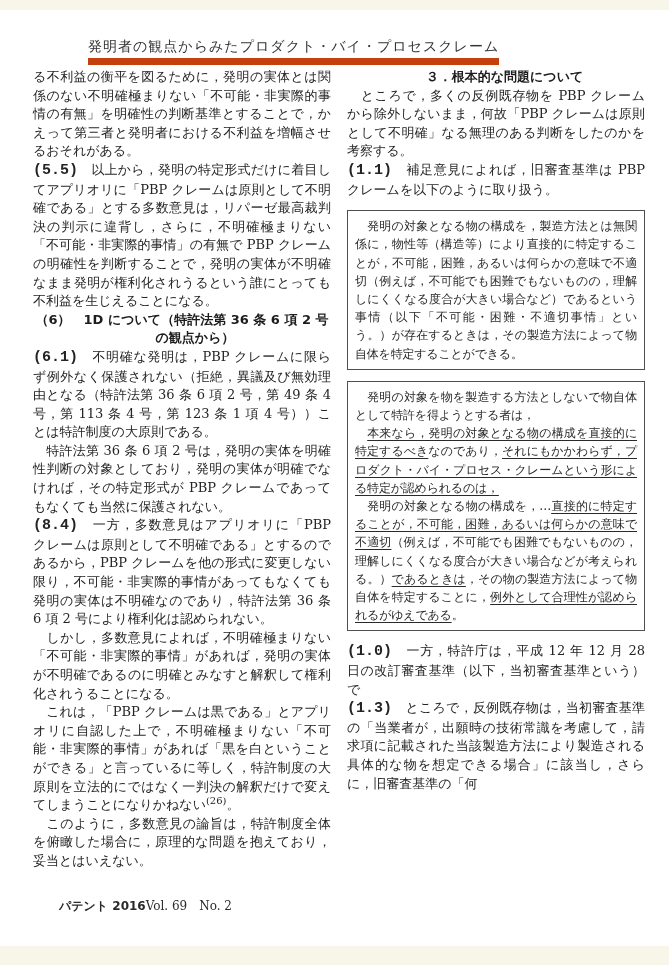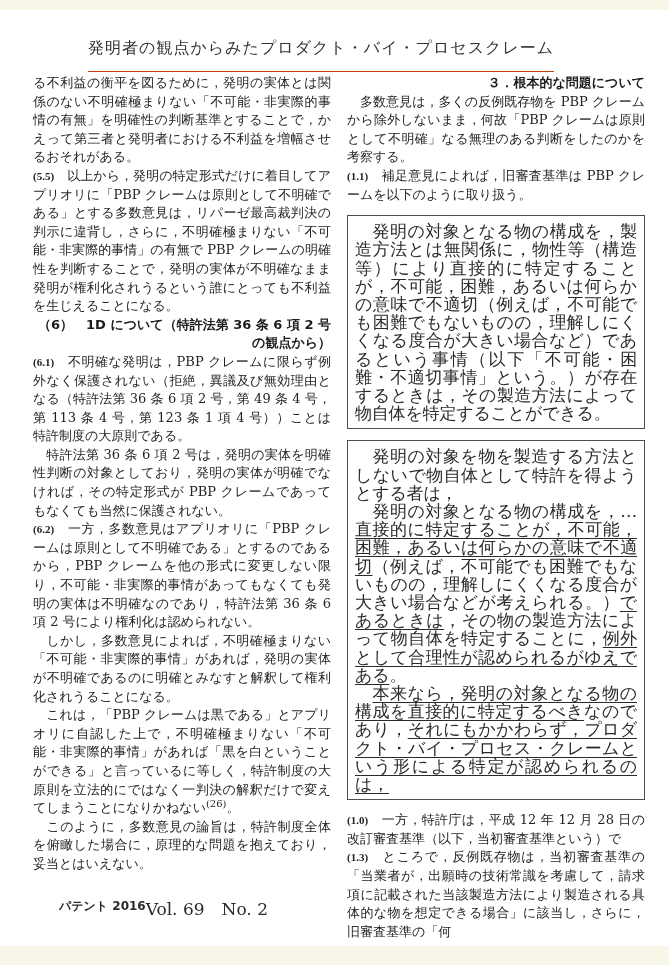--- a/index.html
+++ b/index.html
@@ -11,107 +11,107 @@
     color: #242424;
     font-family: "DejaVu Serif", "Liberation Serif", serif;
     overflow: hidden;
   }
   .edge { position: absolute; left: 0; width: 669px; background: #f8f5e9; }
   .edge-top { top: 0; height: 10px; }
   .edge-bottom { top: 946px; height: 19px; }
 
   .running-head {
     position: absolute; left: 88px; top: 38px;
-    font-size: 16px; letter-spacing: 1px; color: #333;
-    padding-bottom: 12px; border-bottom: 1px solid #c2410c;
+    font-size: 14px; letter-spacing: 1px; color: #333;
+    padding-bottom: 2px; border-bottom: 7px solid #c2410c;
     white-space: nowrap;
   }
 
   .cols {
-    position: absolute; left: 33px; top: 74px;
+    position: absolute; left: 33px; top: 68px;
     width: 612px; display: flex; gap: 16px;
   }
   .col { width: 298px; font-size: 13px; line-height: 18.6px; text-align: justify; }
 
   p.para { margin: 0; }
   .seg { }
   .b {
-    font-family: Liberation Serif, serif;
-    font-weight: bold; font-size: 11px;
+    font-family: Liberation Mono, monospace;
+    font-weight: bold; font-size: 15px;
   }
   .u { text-decoration: underline; text-underline-offset: 3px; }
   sup.fn { font-size: 10px; line-height: 0; vertical-align: super; }
 
   h3.chapter, h4.sec {
     margin: 0; font-weight: bold;
     font-family: "DejaVu Sans", "Liberation Sans", sans-serif;
     font-size: 13px; line-height: 18.6px; color: #1c1c1c;
-    text-align: right;
+    text-align: center;
   }
   h3.chapter { padding-left: 17px; }
   .h-hang { padding-left: 26px; text-indent: -26px; }
 
   .qbox {
     border: 1px solid #4f4f4f;
     margin: 11px 0;
     padding: 6px 7px;
-    font-size: 17px;
+    font-size: 12px;
     line-height: 18.2px;
     letter-spacing: -0.2px;
     color: #2a2a2a;
   }
 
   .footer {
     position: absolute; left: 33px; top: 898px; width: 612px;
-    display: flex; align-items: flex-start;
+    display: flex; align-items: center;
     font-size: 11px; color: #2a2a2a;
   }
   .f-journal {
     margin-left: 26px;
     font-family: "DejaVu Sans", "Liberation Sans", sans-serif;
     font-weight: bold; font-size: 12px;
   }
   .f-page { flex: 1; text-align: center; font-size: 11px; }
-  .f-vol { margin-right: 8px; font-size: 17px; }
+  .f-vol { margin-right: 8px; font-size: 12px; }
 </style>
 </head>
 <body>
 
 <div class="edge edge-top"></div>
 <div class="edge edge-bottom"></div>
 
 <div class="running-head">発明者の観点からみたプロダクト・バイ・プロセスクレーム</div>
 
 <div class="cols">
   <div class="col">
     <p class="para"><span class="seg">る不利益の衡平を図るために，発明の実体とは関係のない不明確極まりない「不可能・非実際的事情の有無」を明確性の判断基準とすることで，かえって第三者と発明者における不利益を増幅させるおそれがある。</span></p>
     <p class="para"><span class="seg b">(5.5)</span><span class="seg">　以上から，発明の特定形式だけに着目してアプリオリに「PBP クレームは原則として不明確である」とする多数意見は，リパーゼ最高裁判決の判示に違背し，さらに，不明確極まりない「不可能・非実際的事情」の有無で PBP クレームの明確性を判断することで，発明の実体が不明確なまま発明が権利化されうるという誰にとっても不利益を生じえることになる。</span></p>
     <h4 class="sec h-hang">（6）　1D について（特許法第 36 条 6 項 2 号の観点から）</h4>
     <p class="para"><span class="seg b">(6.1)</span><span class="seg">　不明確な発明は，PBP クレームに限らず例外なく保護されない（拒絶，異議及び無効理由となる（特許法第 36 条 6 項 2 号，第 49 条 4 号，第 113 条 4 号，第 123 条 1 項 4 号））ことは特許制度の大原則である。</span></p>
     <p class="para"><span class="seg">　特許法第 36 条 6 項 2 号は，発明の実体を明確性判断の対象としており，発明の実体が明確でなければ，その特定形式が PBP クレームであってもなくても当然に保護されない。</span></p>
-    <p class="para"><span class="seg b">(6.2)</span><span class="seg">　一方，多数意見はアプリオリに「PBP クレームは原則として不明確である」とするのであるから，PBP クレームを他の形式に変更しない限り，不可能・非実際的事情があってもなくても発明の実体は不明確なのであり，特許法第 36 条 6 項 2 号により権利化は認められない。</span></p>
+    <p class="para"><span class="seg b">(8.4)</span><span class="seg">　一方，多数意見はアプリオリに「PBP クレームは原則として不明確である」とするのであるから，PBP クレームを他の形式に変更しない限り，不可能・非実際的事情があってもなくても発明の実体は不明確なのであり，特許法第 36 条 6 項 2 号により権利化は認められない。</span></p>
     <p class="para"><span class="seg">　しかし，多数意見によれば，不明確極まりない「不可能・非実際的事情」があれば，発明の実体が不明確であるのに明確とみなすと解釈して権利化されうることになる。</span></p>
     <p class="para"><span class="seg">　これは，「PBP クレームは黒である」とアプリオリに自認した上で，不明確極まりない「不可能・非実際的事情」があれば「黒を白ということができる」と言っているに等しく，特許制度の大原則を立法的にではなく一判決の解釈だけで変えてしまうことになりかねない</span><sup class="fn">(26)</sup><span class="seg">。</span></p>
     <p class="para"><span class="seg">　このように，多数意見の論旨は，特許制度全体を俯瞰した場合に，原理的な問題を抱えており，妥当とはいえない。</span></p>
   </div>
 
   <div class="col">
     <h3 class="chapter">３．根本的な問題について</h3>
-    <p class="para"><span class="seg">　多数意見は，多くの反例既存物を PBP クレームから除外しないまま，何故「PBP クレームは原則として不明確」なる無理のある判断をしたのかを考察する。</span></p>
+    <p class="para"><span class="seg">　ところで，多くの反例既存物を PBP クレームから除外しないまま，何故「PBP クレームは原則として不明確」なる無理のある判断をしたのかを考察する。</span></p>
     <p class="para"><span class="seg b">(1.1)</span><span class="seg">　補足意見によれば，旧審査基準は PBP クレームを以下のように取り扱う。</span></p>
 
     <div class="qbox">
       <p class="para"><span class="seg">　発明の対象となる物の構成を，製造方法とは無関係に，物性等（構造等）により直接的に特定することが，不可能，困難，あるいは何らかの意味で不適切（例えば，不可能でも困難でもないものの，理解しにくくなる度合が大きい場合など）であるという事情（以下「不可能・困難・不適切事情」という。）が存在するときは，その製造方法によって物自体を特定することができる。</span></p>
     </div>
 
 
     <div class="qbox">
       <p class="para"><span class="seg">　発明の対象を物を製造する方法としないで物自体として特許を得ようとする者は，</span></p>
+      <p class="para"><span class="seg">　</span><span class="seg u">本来なら，発明の対象となる物の構成を直接的に特定するべき</span><span class="seg">なのであり，</span><span class="seg u">それにもかかわらず，プロダクト・バイ・プロセス・クレームという形による特定が認められるのは，</span></p>
       <p class="para"><span class="seg">　発明の対象となる物の構成を，…</span><span class="seg u">直接的に特定することが，不可能，困難，あるいは何らかの意味で不適切</span><span class="seg">（例えば，不可能でも困難でもないものの，理解しにくくなる度合が大きい場合などが考えられる。）</span><span class="seg u">であるときは</span><span class="seg">，その物の製造方法によって物自体を特定することに，</span><span class="seg u">例外として合理性が認められるがゆえである</span><span class="seg">。</span></p>
-      <p class="para"><span class="seg">　</span><span class="seg u">本来なら，発明の対象となる物の構成を直接的に特定するべき</span><span class="seg">なのであり，</span><span class="seg u">それにもかかわらず，プロダクト・バイ・プロセス・クレームという形による特定が認められるのは，</span></p>
     </div>
 
     <p class="para"><span class="seg b">(1.0)</span><span class="seg">　一方，特許庁は，平成 12 年 12 月 28 日の改訂審査基準（以下，当初審査基準という）で</span></p>
     <p class="para"><span class="seg b">(1.3)</span><span class="seg">　ところで，反例既存物は，当初審査基準の「当業者が，出願時の技術常識を考慮して，請求項に記載された当該製造方法により製造される具体的な物を想定できる場合」に該当し，さらに，旧審査基準の「何</span></p>
   </div>
 </div>
 
 <div class="footer">
   <span class="f-journal">パテント 2016</span>
   <span class="f-vol">Vol. 69　No. 2</span>

